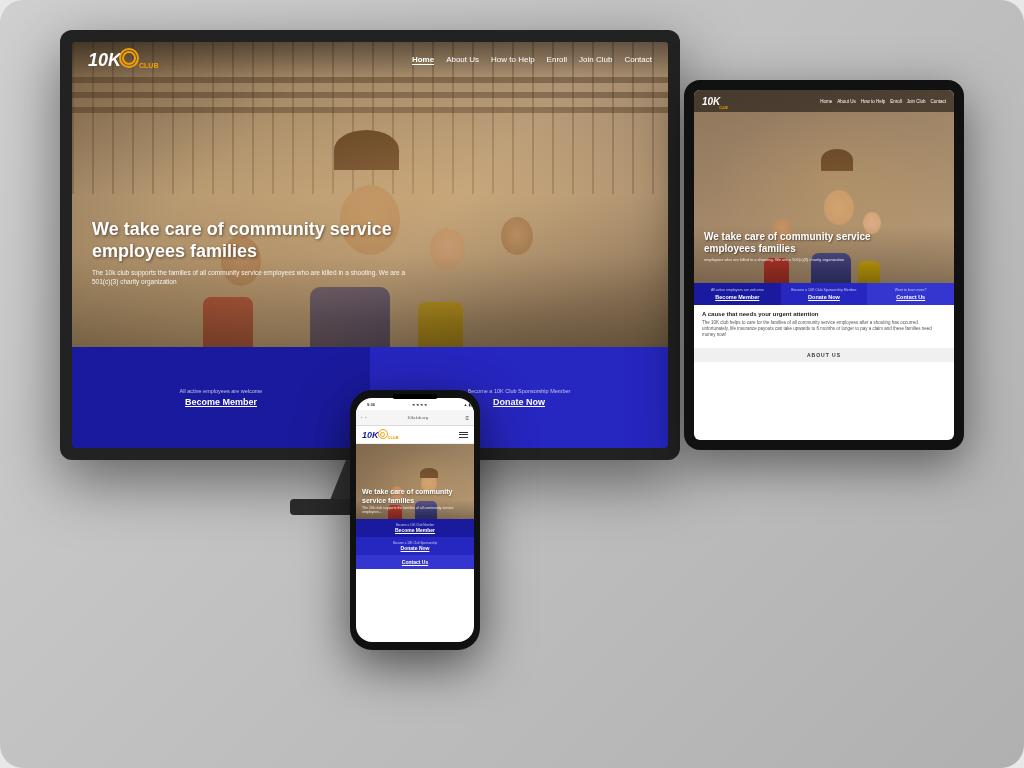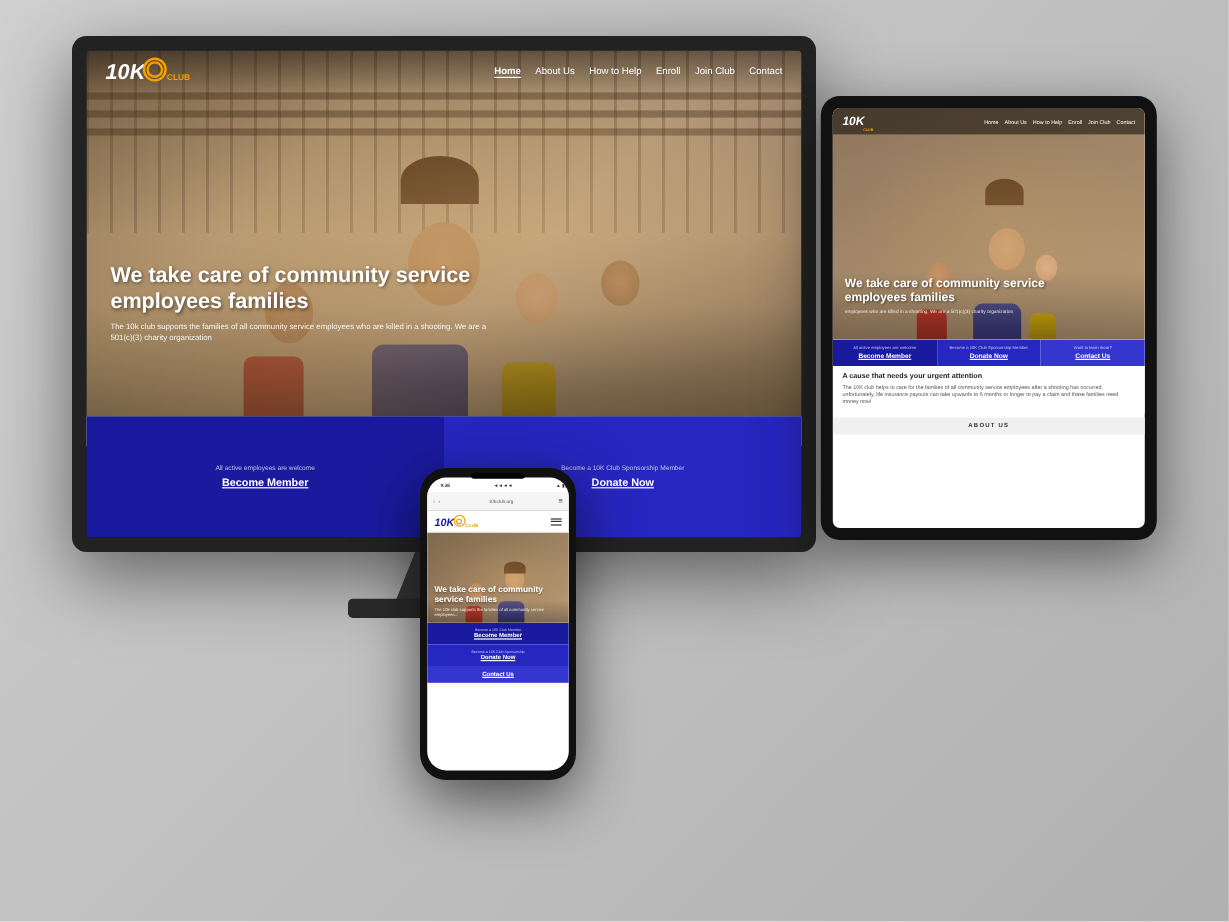--- a/index.html
+++ b/index.html
@@ -15,20 +15,21 @@
     }
 
     .scene {
       width: 1024px;
       height: 768px;
       position: relative;
       background: linear-gradient(135deg, #d0d0d0 0%, #b0b0b0 100%);
       display: flex;
       align-items: center;
       justify-content: center;
+      border-radius: 23px;
     }
 
     
     .monitor {
       position: absolute;
       left: 60px;
       top: 30px;
       width: 620px;
       height: 430px;
       background: #222;

